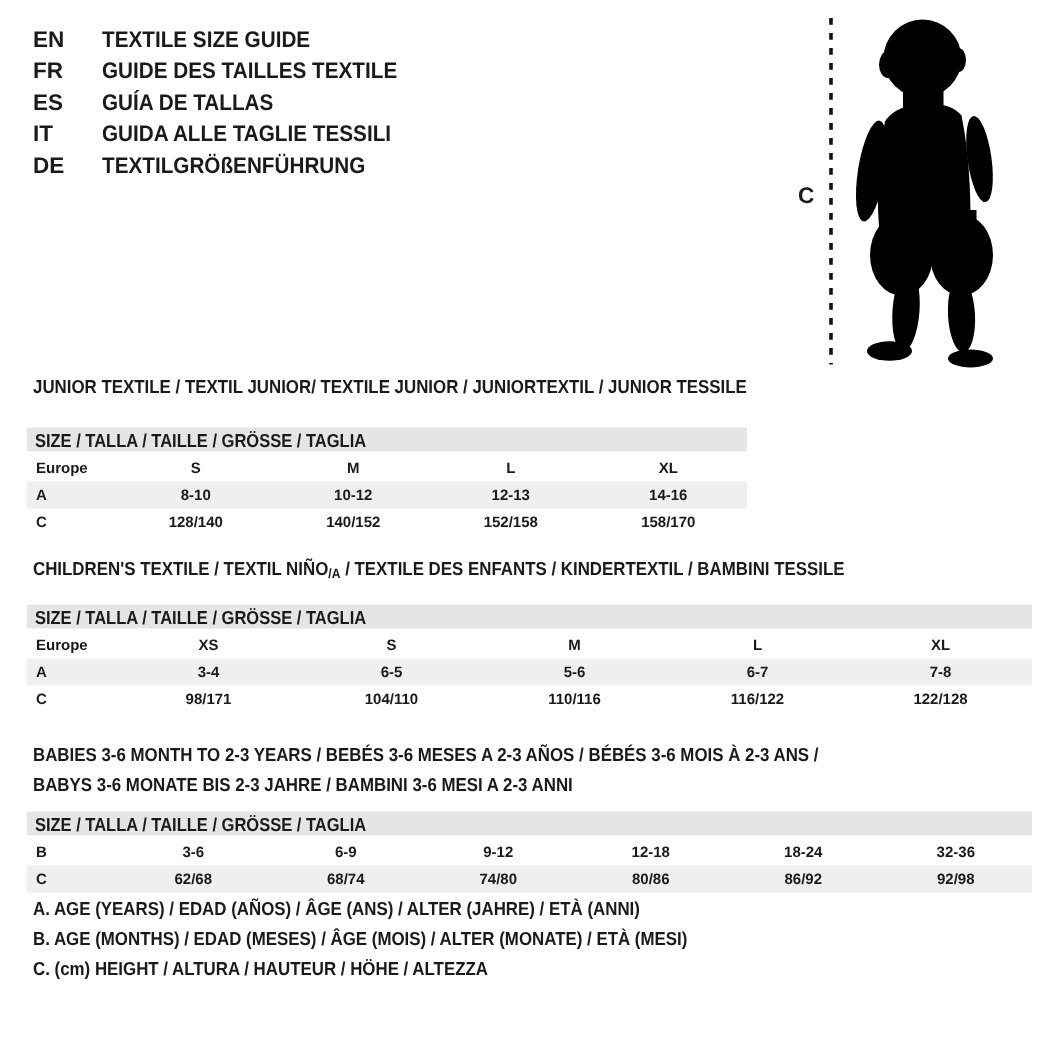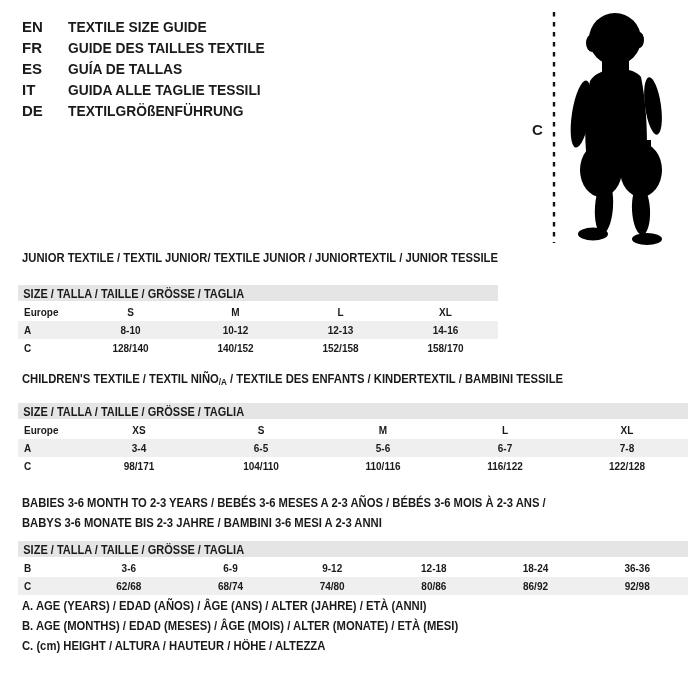--- a/index.html
+++ b/index.html
@@ -165,21 +165,21 @@
   <div class="size-bar">
     <span class="size-bar-text">SIZE / TALLA / TAILLE / GRÖSSE / TAGLIA</span>
   </div>
   <div class="trow">
     <span class="rlabel">B</span>
     <span class="cell">3-6</span>
     <span class="cell">6-9</span>
     <span class="cell">9-12</span>
     <span class="cell">12-18</span>
     <span class="cell">18-24</span>
-    <span class="cell">36-36</span>
+    <span class="cell">32-36</span>
   </div>
   <div class="trow shaded">
     <span class="rlabel">C</span>
     <span class="cell">62/68</span>
     <span class="cell">68/74</span>
     <span class="cell">74/80</span>
     <span class="cell">80/86</span>
     <span class="cell">86/92</span>
     <span class="cell">92/98</span>
   </div>

